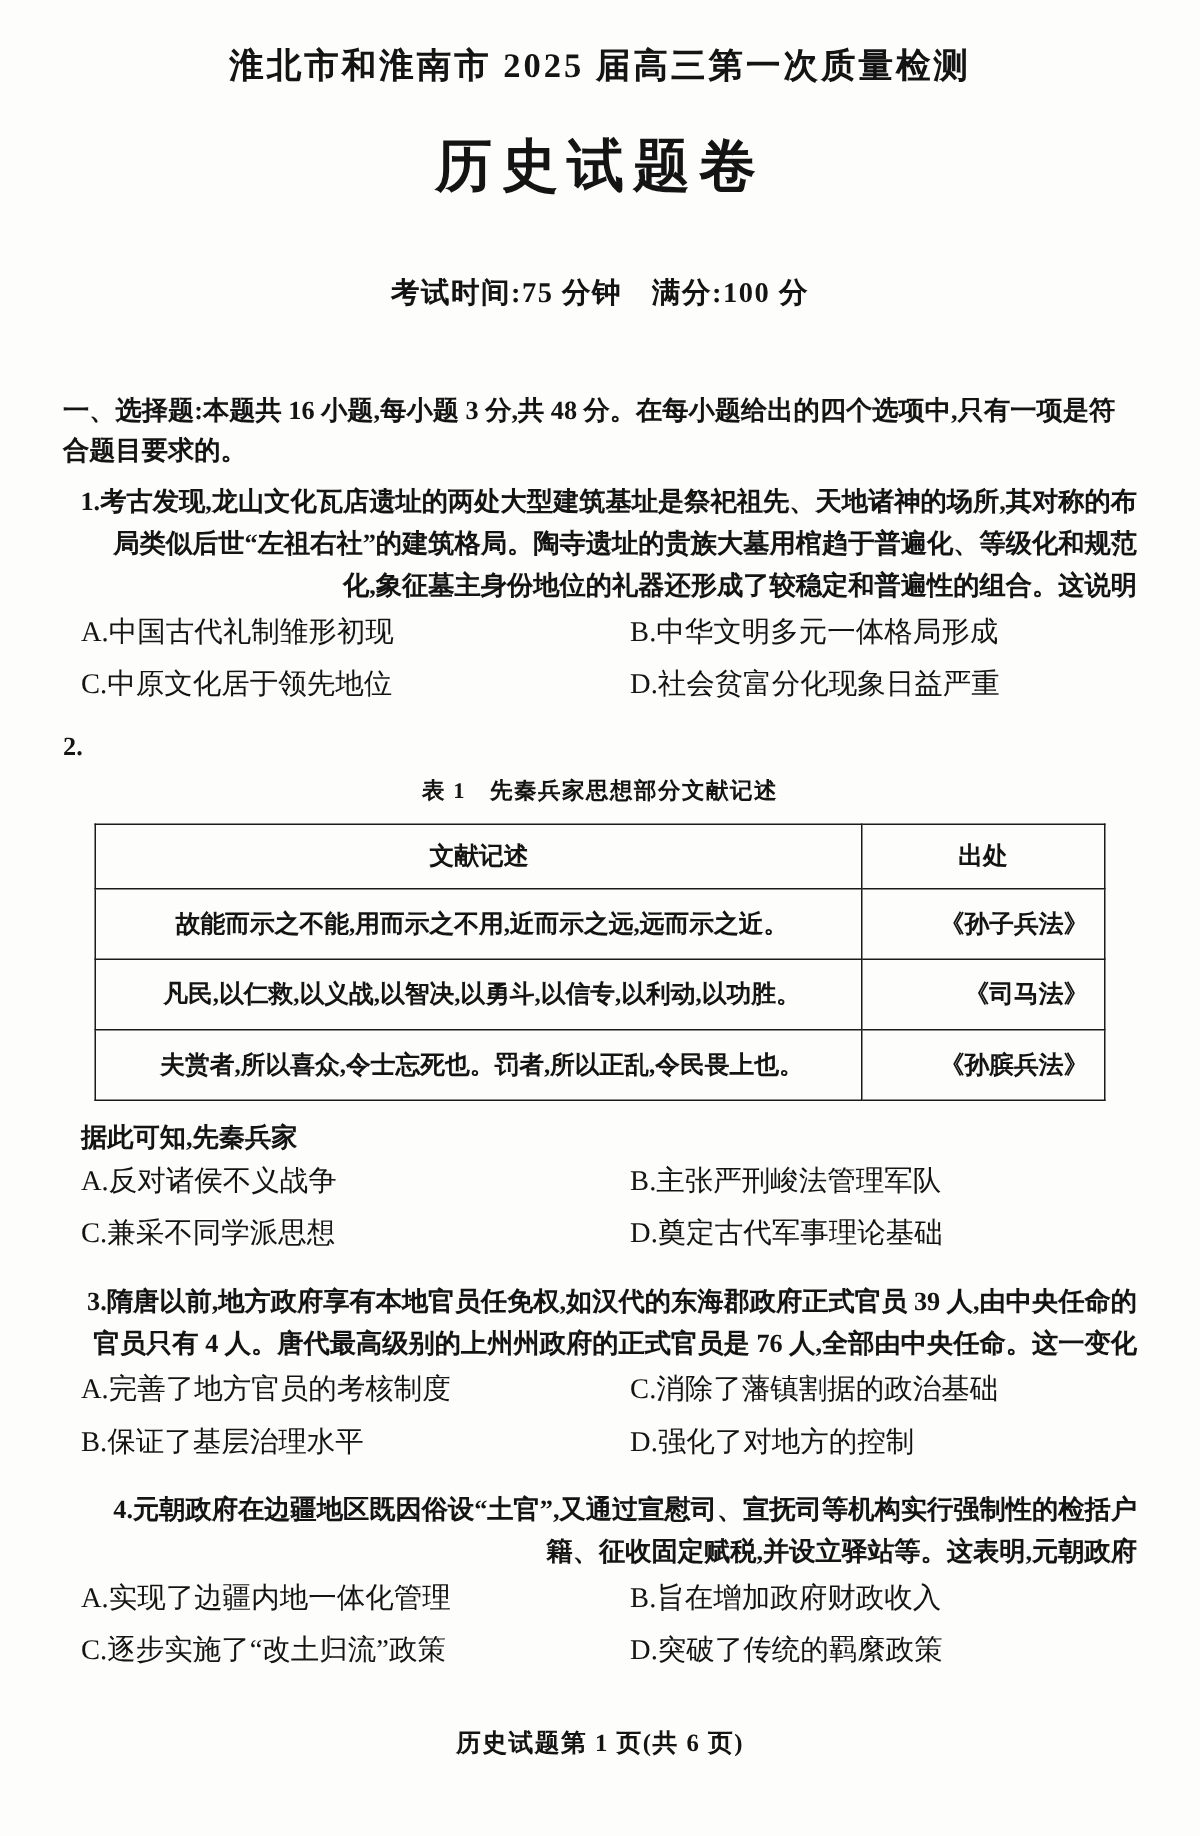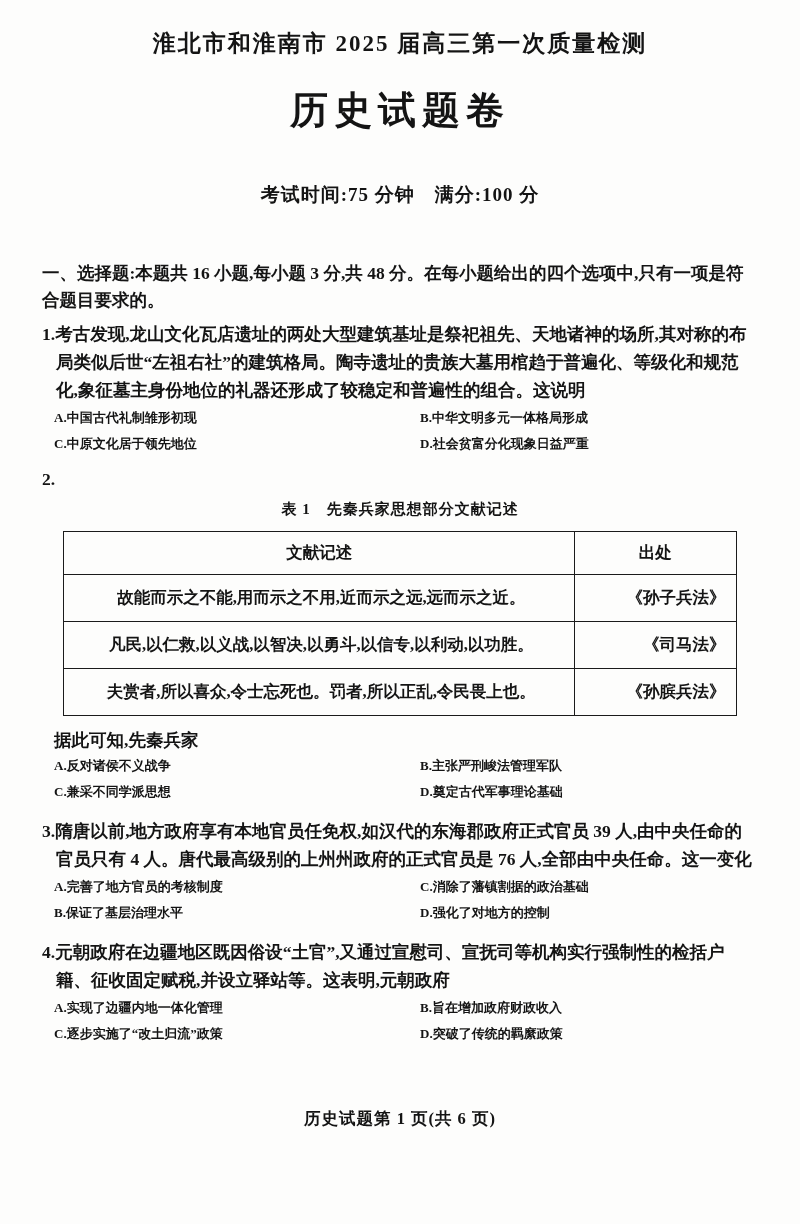--- a/index.html
+++ b/index.html
@@ -49,31 +49,32 @@
   .question {
     margin: 0 0 10px 0;
   }
   .stem {
     font-size: 17.5px;
     font-weight: 600;
     line-height: 1.6;
     margin: 0 0 2px 0;
     padding-left: 14px;
     text-indent: -14px;
+    text-align: right;
   }
   .options {
     display: grid;
     grid-template-columns: 52% 48%;
     padding-left: 12px;
     row-gap: 6px;
     margin: 4px 0 6px 0;
   }
   .opt {
-    font-size: 13px;
-    font-weight: 700;
+    font-size: 19px;
+    font-weight: 400;
     line-height: 1.5;
   }
   .q-number {
     font-size: 17.5px;
     font-weight: 600;
     margin: 0 0 10px 0;
   }
   .table-caption {
     text-align: center;
     font-size: 15px;

